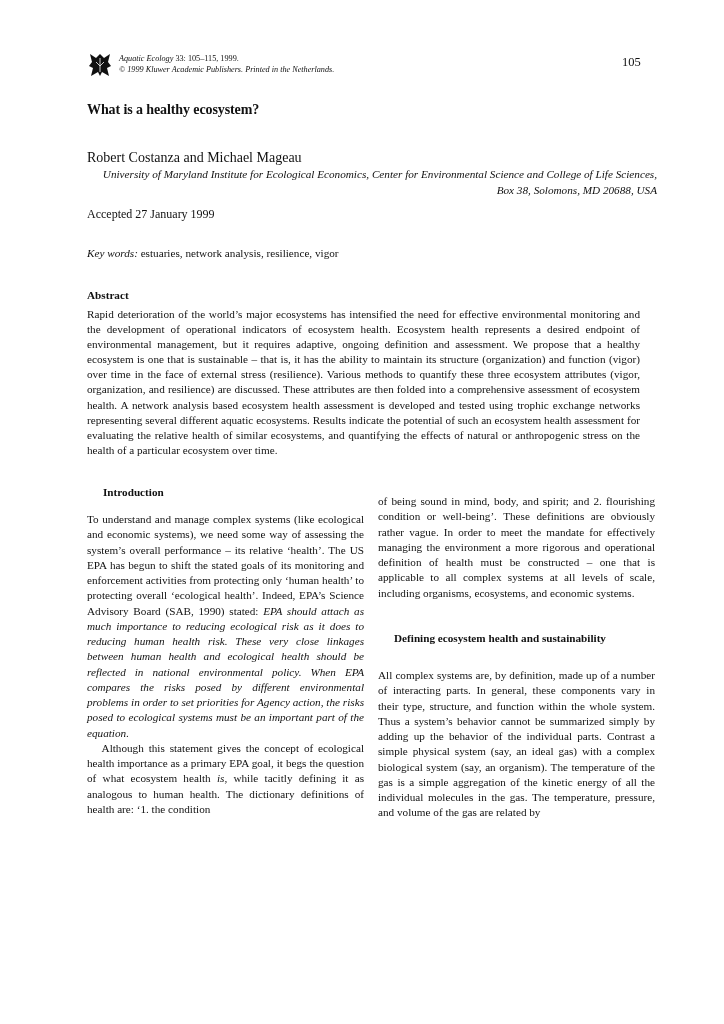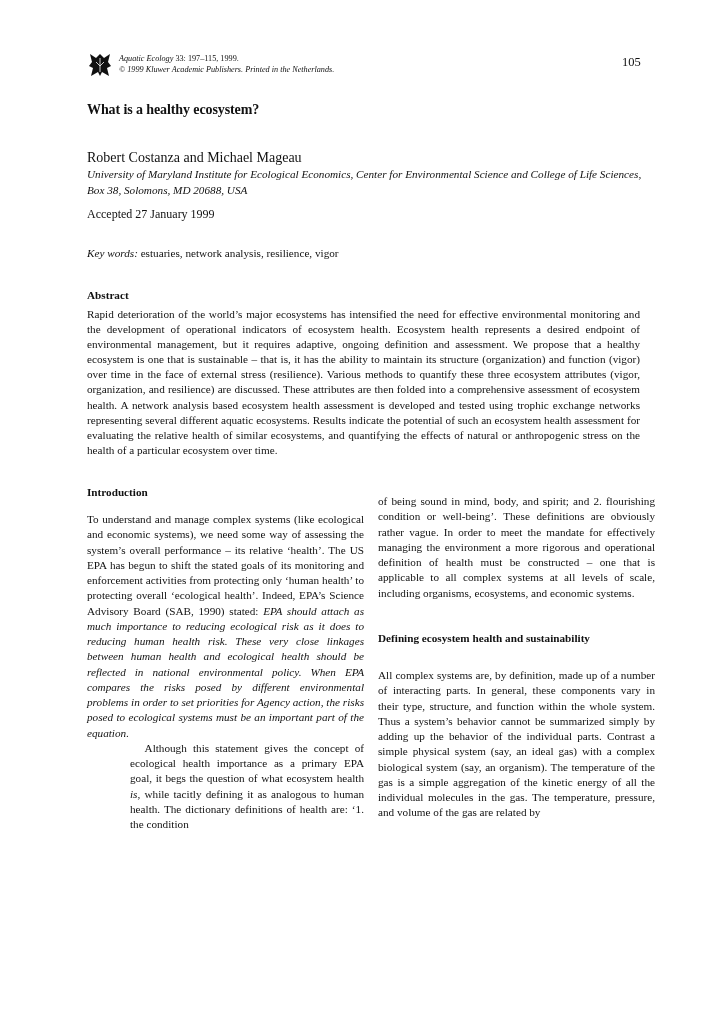--- a/index.html
+++ b/index.html
@@ -7,50 +7,50 @@
     width: 724px; height: 1024px; position: relative; overflow: hidden;
     font-family: "Liberation Serif", "DejaVu Serif", serif; color: #111;
   }
   .abs { position: absolute; }
   .logo { left: 88px; top: 52px; width: 24px; height: 26px; }
   .journal { left: 119px; top: 53px; font-size: 8.2px; line-height: 11px; font-style: italic; }
   .journal .roman { font-style: normal; }
   .pagenum { left: 622px; top: 55px; font-size: 12.5px; }
   .title { left: 87px; top: 102px; font-size: 14px; font-weight: bold; letter-spacing: -0.1px; }
   .authors { left: 87px; top: 150px; font-size: 14px; }
-  .affil { left: 87px; top: 167px; width: 570px; font-size: 11.2px; font-style: italic; line-height: 15.5px; }
+  .affil { left: 87px; top: 167px; width: 570px; font-size: 11.2px; font-style: italic; line-height: 15.5px; text-align: right; }
   .accepted { left: 87px; top: 207px; font-size: 12px; }
   .keywords { left: 87px; top: 247px; font-size: 11.2px; }
   .keywords i { font-style: italic; }
   .h-abstract { left: 87px; top: 289px; font-size: 11.2px; font-weight: bold; }
   .abstract { left: 87px; top: 307px; width: 553px; font-size: 11.2px; line-height: 15.1px; text-align: justify; }
   .col { width: 277px; font-size: 11.2px; line-height: 15.25px; text-align: justify; }
   .col-left { left: 87px; top: 512px; }
   .col-right { left: 378px; top: 494px; }
-  .h-sec { font-size: 11.2px; font-weight: bold; }
+  .h-sec { font-size: 11.2px; font-weight: bold; margin-left: 16px; }
   .h-intro { left: 87px; top: 486px; }
   .h-defining { left: 378px; top: 632px; }
   .col-right2 { left: 378px; top: 668px; }
-  .indent { text-indent: 1.3em; margin-left: 43px; }
+  .indent { text-indent: 1.3em; }
   p { margin: 0; }
   em { font-style: italic; }
 </style>
 </head>
 <body>
 
 <div class="abs logo">
   <svg width="24" height="26" viewBox="0 0 24 26">
     <path d="M2 2 L8 6 L12 2 L16 6 L22 2 L20 10 L23 14 L19 16 L21 24 L14 20 L12 24 L10 20 L3 24 L5 16 L1 14 L4 10 Z" fill="#111"></path>
     <path d="M12 6 L12 20 M8 10 L12 14 L16 10" stroke="#fff" stroke-width="0.8" fill="none"></path>
   </svg>
 </div>
 <div class="abs journal">
   <div>
     <span>Aquatic Ecology</span>
-    <span class="roman">33: 197–115, 1999.</span>
+    <span class="roman">33: 105–115, 1999.</span>
   </div>
   <div>© 1999 Kluwer Academic Publishers.  Printed in the Netherlands.</div>
 </div>
 <div class="abs pagenum">105</div>
 
 <div class="abs title">What is a healthy ecosystem?</div>
 <div class="abs authors">Robert Costanza and Michael Mageau</div>
 <div class="abs affil">University of Maryland Institute for Ecological Economics, Center for Environmental Science and College of Life Sciences, Box 38, Solomons, MD 20688, USA</div>
 <div class="abs accepted">Accepted 27 January 1999</div>
 <div class="abs keywords">

